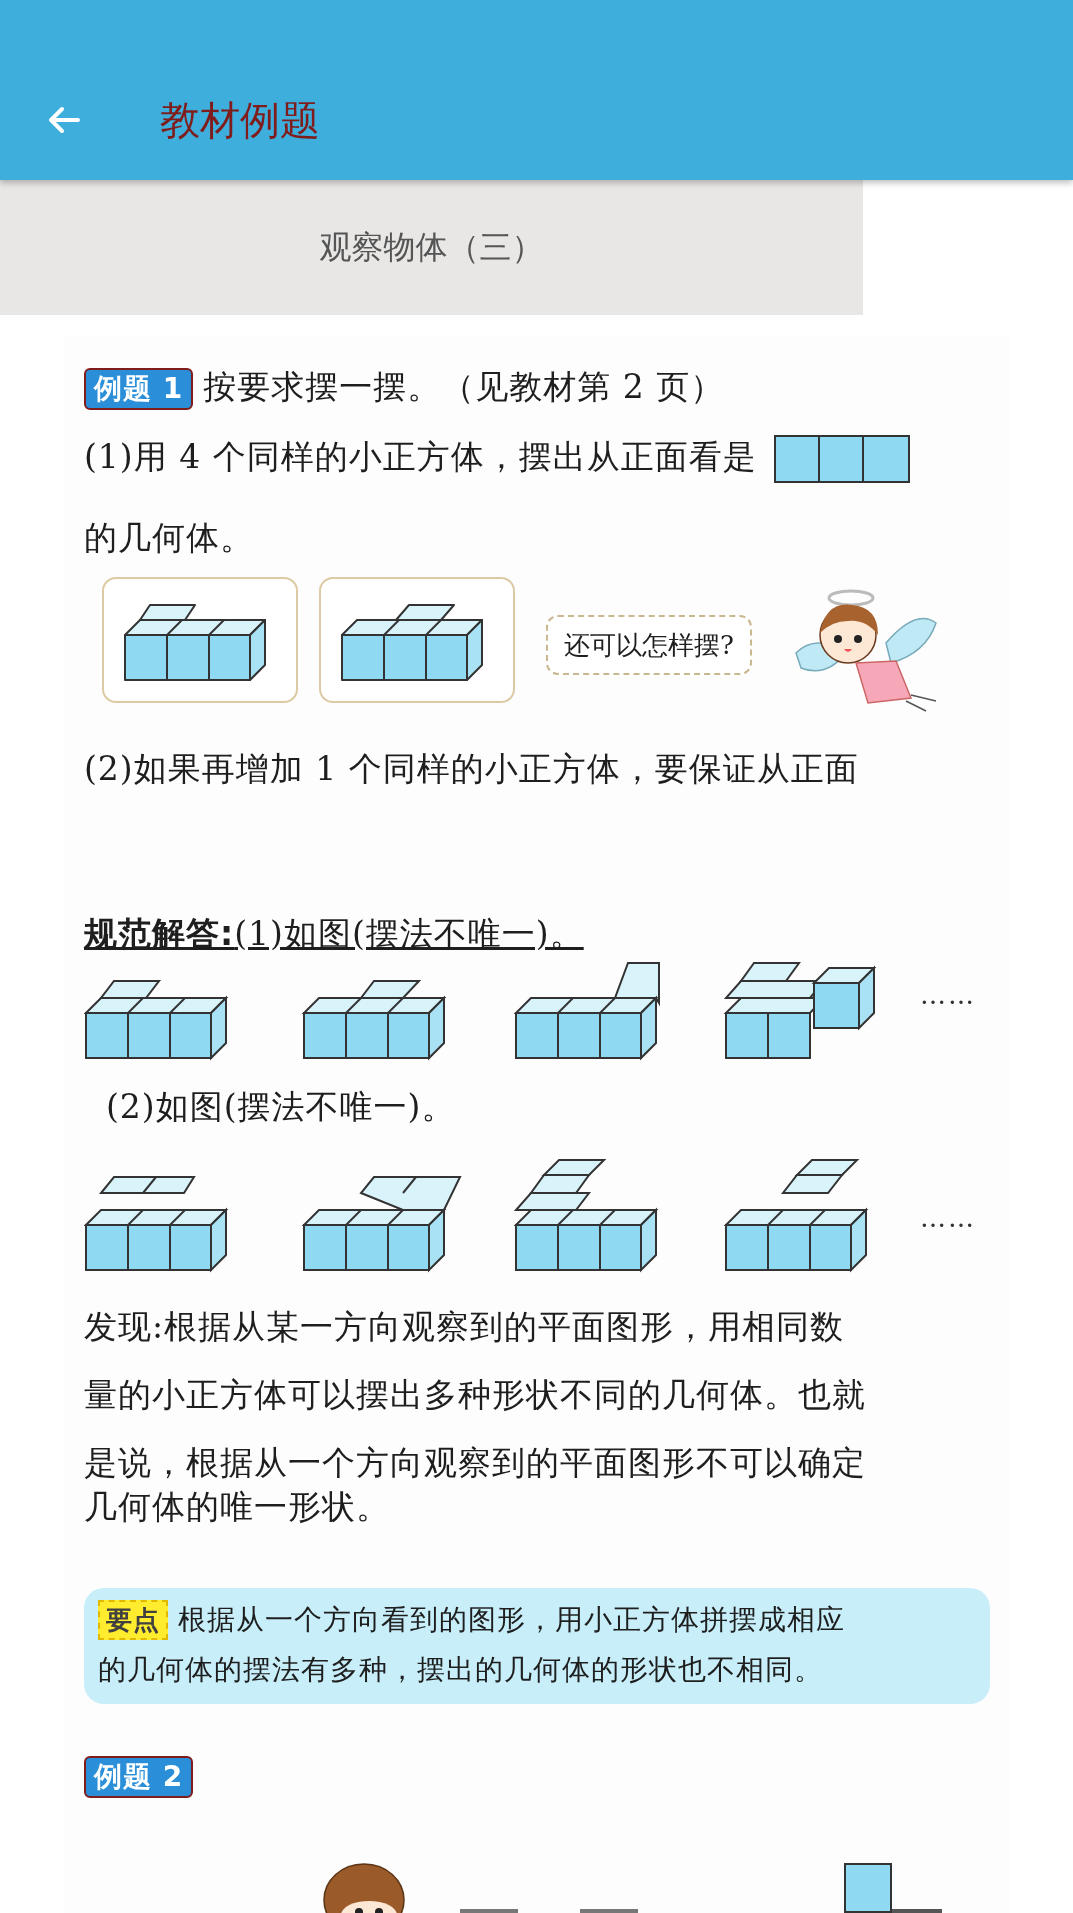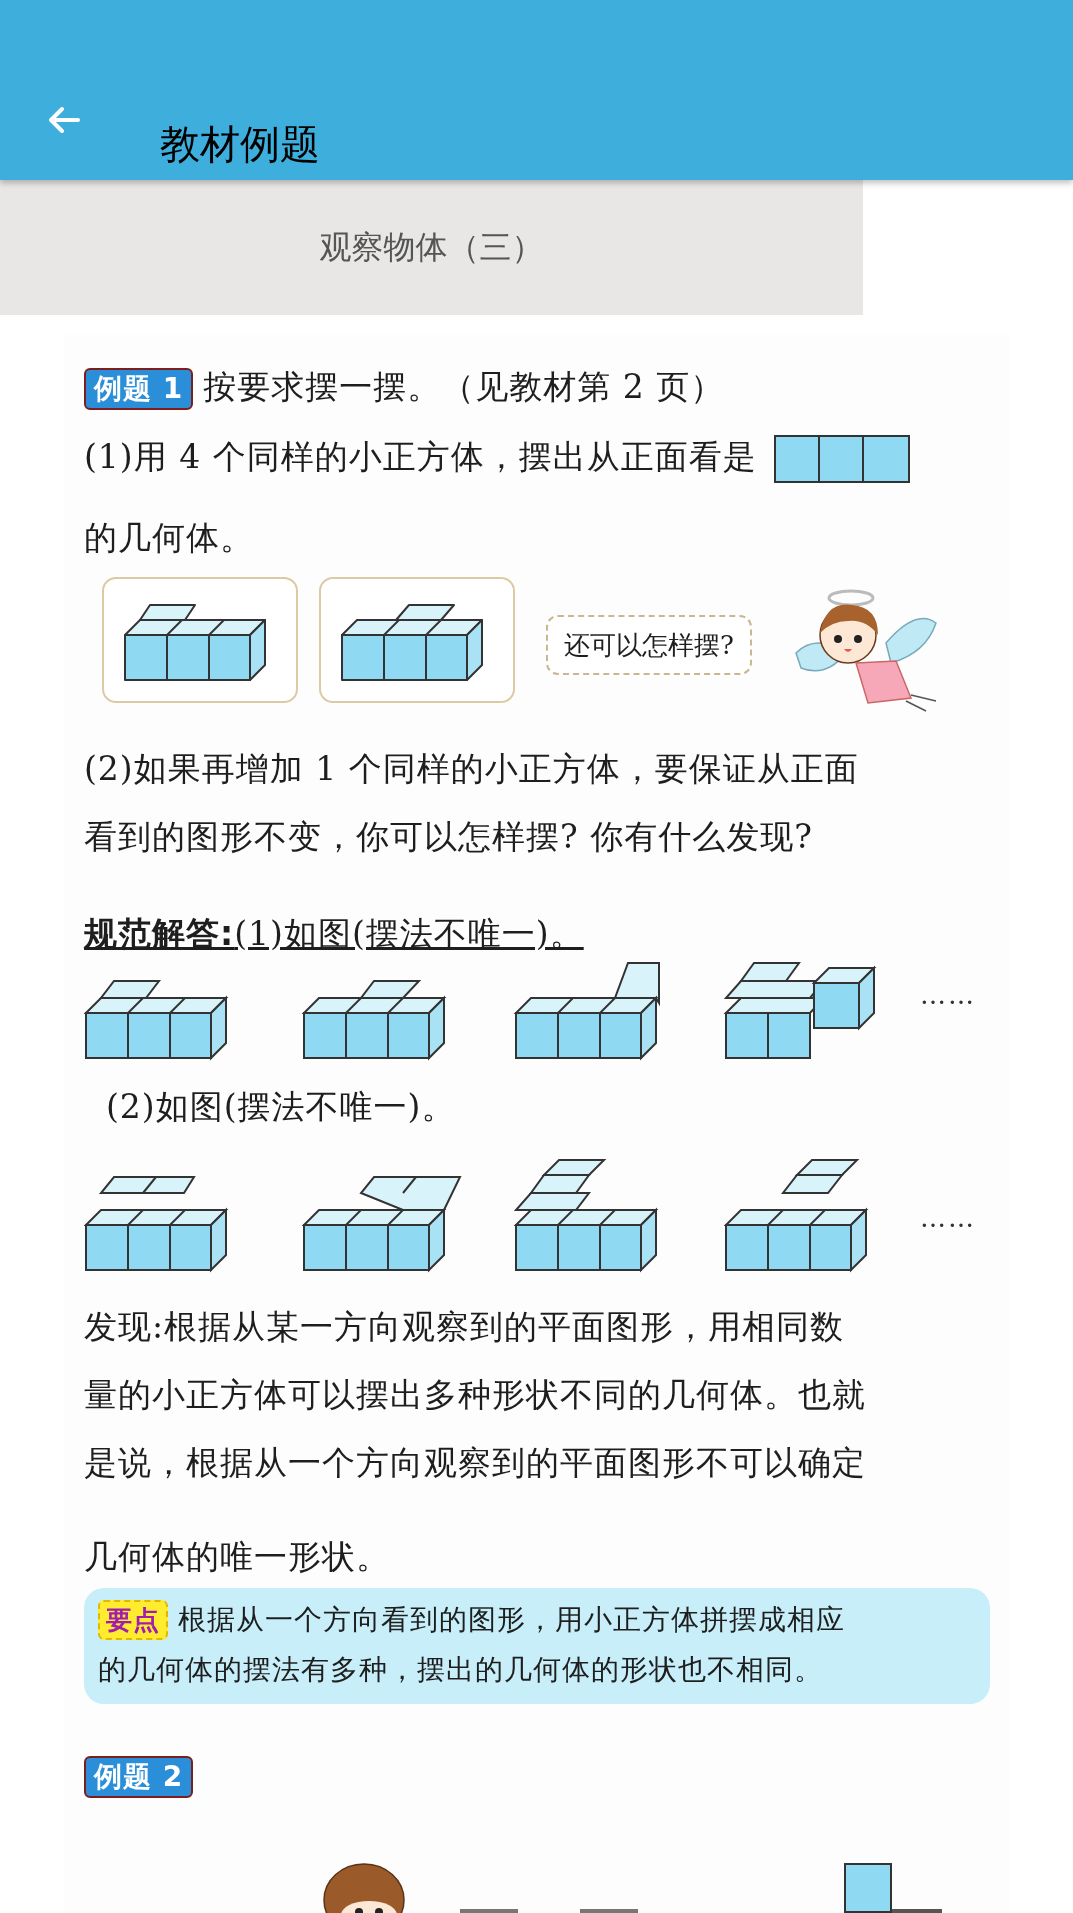--- a/index.html
+++ b/index.html
@@ -1,40 +1,40 @@
 <!DOCTYPE html>
 <html><head>
 <meta charset="utf-8">
 <style>
   * { box-sizing: border-box; margin: 0; padding: 0; }
   html, body { width: 1073px; height: 1913px; overflow: hidden; background: #ffffff; }
   body { font-family: "DejaVu Serif", "Liberation Serif", serif; color: #1e1e1e; position: relative; }
 
   .appbar { position: absolute; left: 0; top: 0; width: 1073px; height: 180px; background: #3eaedc; box-shadow: 0 3px 6px rgba(0,0,0,0.25); z-index: 3; }
   .appbar .back { position: absolute; left: 36px; top: 92px; width: 56px; height: 56px; display: flex; align-items: center; justify-content: center; cursor: pointer; }
-  .appbar .title { position: absolute; left: 160px; top: 90px; font-family: "DejaVu Sans", sans-serif; font-size: 40px; color: #000000; line-height: 60px; margin-top: 24px; }
+  .appbar .title { position: absolute; left: 160px; top: 90px; font-family: "DejaVu Sans", sans-serif; font-size: 40px; color: #7f1d1d; line-height: 60px; }
 
   .subbar { position: absolute; left: 0; top: 180px; width: 863px; height: 135px; background: #e8e7e6; display: flex; align-items: center; justify-content: center; }
   .subbar .subtitle { font-family: "DejaVu Sans", sans-serif; font-size: 32px; color: #555; }
 
   .page { position: absolute; left: 64px; top: 335px; width: 946px; height: 1578px; background: #fdfdfd; }
 
   .line { position: absolute; left: 20px; font-size: 33px; line-height: 44px; white-space: nowrap; letter-spacing: 1px; }
   .badge { display: inline-block; background: #2a8fd8; color: #fff; font-family: "DejaVu Sans", sans-serif; font-weight: bold; font-size: 28px; line-height: 38px; padding: 0 8px; border-radius: 6px; vertical-align: middle; margin-right: 10px; border: 2px solid #7f1d1d; }
 
   .front-view { display: inline-flex; vertical-align: middle; border: 2px solid #333; margin-left: 6px; }
   .front-view span { width: 44px; height: 44px; background: #8fd9f2; border-right: 2px solid #333; }
   .front-view span:last-child { border-right: none; }
 
   .figbox { position: absolute; width: 196px; height: 126px; border: 2px solid #dccaa4; border-radius: 14px; background: #fff; display: flex; align-items: center; justify-content: center; }
 
   .bubble { position: absolute; border: 2px dashed #c9b88f; border-radius: 12px; background: #fff; font-size: 26px; line-height: 40px; padding: 8px 16px; }
 
   .keypoint { position: absolute; left: 20px; top: 1253px; width: 906px; height: 116px; background: #c7eef9; border-radius: 20px; }
-  .kp-badge { display: inline-block; background: #ffec2e; color: #a21caf; font-family: "DejaVu Sans", sans-serif; font-weight: bold; font-size: 26px; padding: 0 6px; border: 2px dashed #e0b800; border-radius: 6px; line-height: 36px; }
+  .kp-badge { display: inline-block; background: #ffec2e; color: #404040; font-family: "DejaVu Sans", sans-serif; font-weight: bold; font-size: 26px; padding: 0 6px; border: 2px dashed #e0b800; border-radius: 0; line-height: 36px; }
   .kp-line { position: absolute; left: 14px; font-size: 28px; line-height: 44px; white-space: nowrap; letter-spacing: 1px; }
 
   .bold { font-family: "DejaVu Sans", sans-serif; font-weight: bold; }
   .dots { position: absolute; font-size: 26px; letter-spacing: 2px; color: #333; }
   svg { display: block; }
 </style>
 </head>
 <body>
 
 <div class="appbar">
@@ -104,21 +104,20 @@
     <circle cx="62" cy="52" r="28" fill="#fde8d6" stroke="#6b3a1e" stroke-width="1.5"></circle>
     <path d="M34 50 Q40 18 66 22 Q92 24 92 52 Q80 36 62 38 Q46 38 34 50 Z" fill="#a8622e"></path>
     <circle cx="52" cy="56" r="4" fill="#222"></circle>
       <circle cx="72" cy="56" r="4" fill="#222"></circle>
     <path d="M58 66 Q62 72 66 66 Z" fill="#e55"></path>
     <path d="M70 80 L110 78 L125 115 L82 120 Z" fill="#f7a8b8" stroke="#c66" stroke-width="1.5"></path>
     <path d="M125 112 L150 118 M120 118 L140 128" stroke="#555" stroke-width="1.5"></path>
   </svg>
 
   <div class="line" style="top:412px;">(2)如果再增加 1 个同样的小正方体，要保证从正面</div>
-  <div class="line" style="top:480px;">看到的图形不变，你可以怎样摆? 你有什么发现?</div>
   <div class="line" style="top:577px;text-decoration:underline;">
     <span class="bold">规范解答:</span><span>(1)如图(摆法不唯一)。</span>
   </div>
 
   <div style="position:absolute; left:20px; top:620px; width:900px; height:110px;">
     <svg width="900" height="110" viewBox="0 0 900 110">
       <defs>
         <g id="row3">
           <polygon points="17,25 142,25 127,40 2,40" fill="#d9f3fb" stroke="#333" stroke-width="2"></polygon>
           <polygon points="142,25 142,70 127,85 127,40" fill="#a9e2f5" stroke="#333" stroke-width="2"></polygon>
@@ -180,21 +179,21 @@
         <polygon points="73,-10 118,-10 104,8 59,8" fill="#d9f3fb" stroke="#333" stroke-width="2"></polygon>
         <use href="#row3"></use>
       </g>
     </svg>
   </div>
   <div class="dots" style="left:856px; top:868px;">……</div>
 
   <div class="line" style="top:970px;">发现:根据从某一方向观察到的平面图形，用相同数</div>
   <div class="line" style="top:1038px;">量的小正方体可以摆出多种形状不同的几何体。也就</div>
   <div class="line" style="top:1106px;">是说，根据从一个方向观察到的平面图形不可以确定</div>
-  <div class="line" style="top:1200px;">几何体的唯一形状。</div>
+  <div class="line" style="top:1150px;">几何体的唯一形状。</div>
 
   <div class="keypoint">
     <div class="kp-line" style="top:10px;">
       <span class="kp-badge">要点</span>
       <span>根据从一个方向看到的图形，用小正方体拼摆成相应</span>
     </div>
     <div class="kp-line" style="top:60px;">的几何体的摆法有多种，摆出的几何体的形状也不相同。</div>
   </div>
 
   <div class="line" style="top:1418px;">

